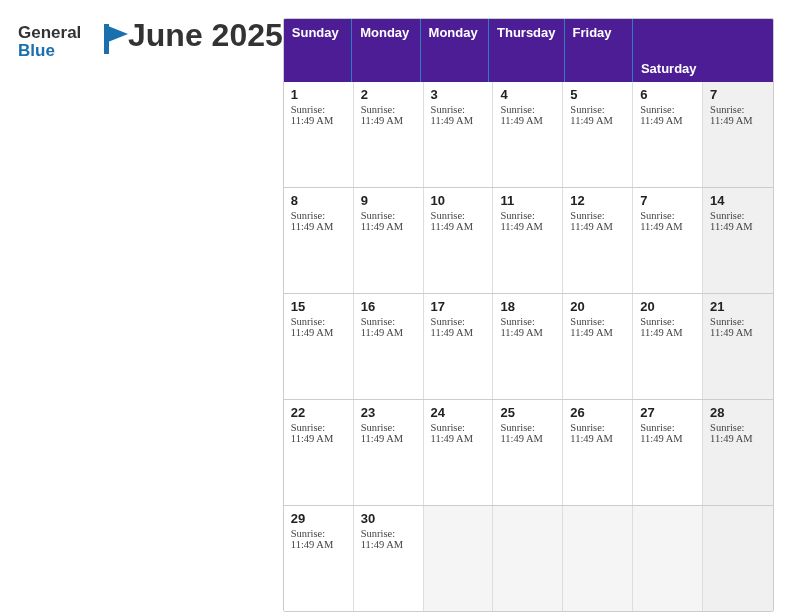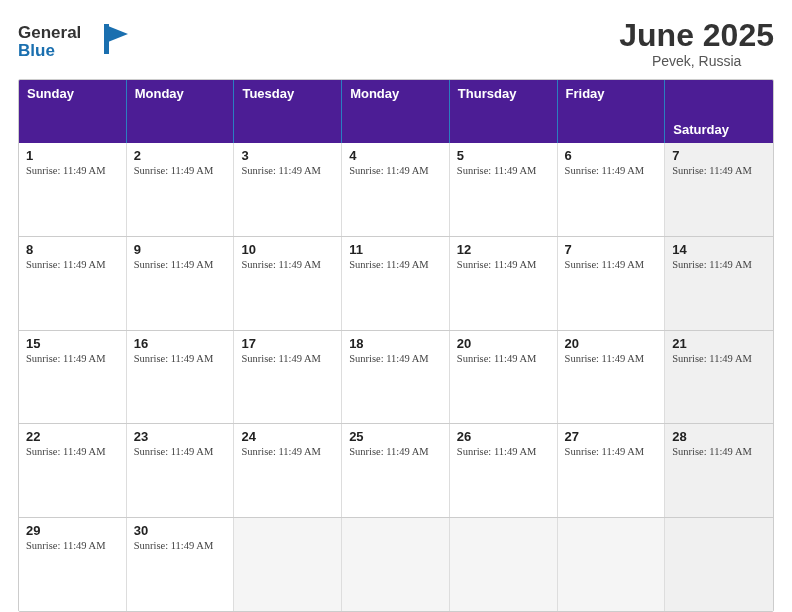--- a/index.html
+++ b/index.html
@@ -8,21 +8,20 @@
       height: 612px;
       background: #fff;
       font-family: Arial, sans-serif;
       overflow: hidden;
     }
     .page {
       width: 792px;
       height: 612px;
       padding: 18px 18px 0 18px;
       display: flex;
-      flex-direction: column;
     }
     .header {
       display: flex;
       justify-content: space-between;
       align-items: flex-start;
       margin-bottom: 10px;
     }
     .logo {
       display: flex;
       align-items: center;
@@ -108,29 +107,27 @@
           <text x="0" y="20" font-family="Arial" font-size="17" font-weight="bold" fill="#333">General</text>
           <text x="0" y="38" font-family="Arial" font-size="17" font-weight="bold" fill="#1a6faf">Blue</text>
 
           <polygon points="90,8 110,16 90,24" fill="#1a6faf"></polygon>
           <rect x="86" y="6" width="5" height="30" fill="#1a6faf"></rect>
         </svg>
       </div>
     </div>
     <div class="title-block">
       <div class="month-title">June 2025</div>
-      <div class="location">Pevek, Russia</div>
     </div>
   </div>
 
   <div class="calendar">
     <div class="cal-header">
       <div class="cal-header-cell">Sunday</div>
       <div class="cal-header-cell">Monday</div>
-      <div class="cal-header-cell">Tuesday</div>
       <div class="cal-header-cell">Monday</div>
       <div class="cal-header-cell">Thursday</div>
       <div class="cal-header-cell">Friday</div>
       <div class="cal-header-cell">Saturday</div>
     </div>
     <div class="cal-body">
 
       <div class="cal-row">
         <div class="cal-cell">
           <div class="day-num">1</div>

